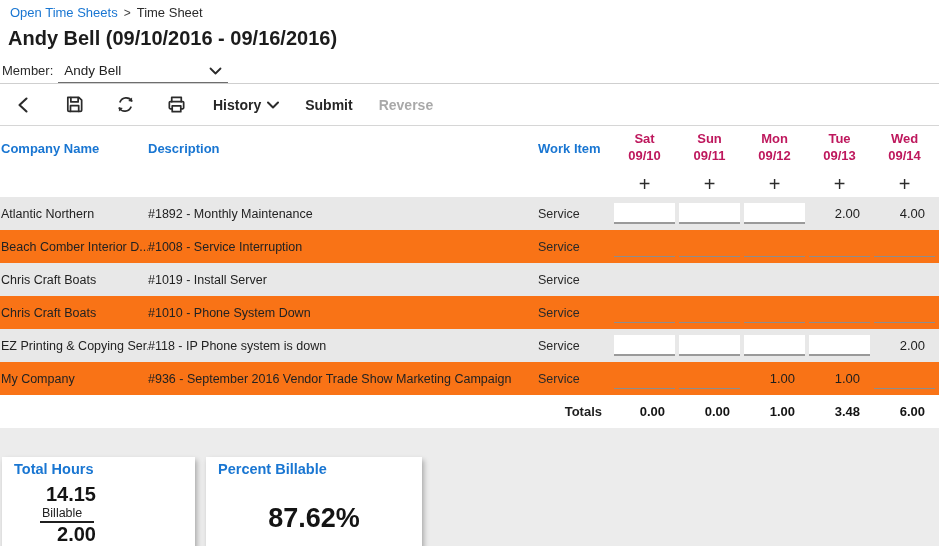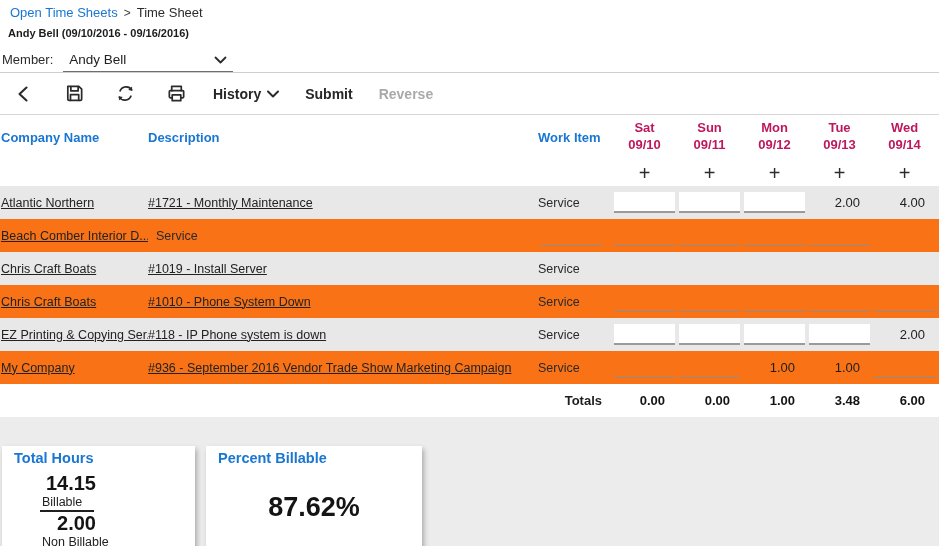--- a/index.html
+++ b/index.html
@@ -5,24 +5,24 @@
   * { box-sizing: border-box; margin: 0; padding: 0; }
   html,body { width: 939px; height: 546px; overflow: hidden; background:#fff;
     font-family: "Liberation Sans", sans-serif; color:#212121; }
 
   
   .top { background:#fff; }
   .breadcrumb { padding:5px 0 0 10px; font-size:13px; display:flex; gap:6px; align-items:center;}
   .breadcrumb .bc-link { color:#1976d2; cursor:pointer; }
   .breadcrumb .bc-sep { color:#454545; font-size:12px; }
   .breadcrumb .bc-current { color:#2b2b2b; }
-  .page-title { padding:7px 0 0 8px; font-size:11px; font-weight:bold; color:#1c1c1c; }
+  .page-title { padding:7px 0 0 8px; font-size:20px; font-weight:bold; color:#1c1c1c; }
   .member-row { margin-top:9px; padding-left:2px; display:flex; align-items:flex-end; font-size:13px; height:24px;}
   .member-label { padding-bottom:5px; color:#2b2b2b;}
-  .member-select { margin-left:10px; width:170px; border-bottom:1px solid #6e6e6e;
+  .member-select { margin-left:5px; width:170px; border-bottom:1px solid #6e6e6e;
      display:flex; justify-content:space-between; align-items:center; padding:2px 6px 4px 6px; cursor:pointer;text-align:right;}
   .member-select .sel-text { font-size:13.5px; color:#222; }
   .divider { border-top:1px solid #cfcfcf; }
 
   
   .toolbar { height:42px; display:flex; align-items:center; padding-left:10px;
      border-bottom:1px solid #d6d6d6; background:#fff;}
   .tb-btn { display:flex; align-items:center; justify-content:center; background:none; border:none;
      cursor:pointer; margin-right:22px; padding:4px; }
   .tb-text { font-size:14px; font-weight:bold; color:#262626; background:none; border:none;
@@ -41,21 +41,21 @@
   .plus-row { height:27px; align-items:center; background:#fff;}
   .plus-btn { background:none; border:none; font-size:20px; font-weight:400; color:#2d2d2d;
      cursor:pointer; width:100%; text-align:center; line-height:20px; font-family:"Liberation Sans",sans-serif;}
 
   .trow { height:33px; align-items:center; font-size:12.5px; }
   .row-gray { background:#e8e8e8; }
   .row-white { background:#f97316; }
   .cell { height:100%; display:flex; align-items:center; overflow:hidden; }
   .company-cell { padding-left:1px; padding-right:4px; white-space:nowrap; }
   .desc-cell { white-space:nowrap; }
-  .company-cell, .desc-cell { color:#222; text-decoration:underline; cursor:pointer; }
+  .company-cell, .desc-cell { color:#222; cursor:pointer; }
   .workitem-cell { padding-left:8px; color:#2a2a2a; }
   .value-cell { justify-content:flex-end; padding-right:12px; font-size:13px; color:#1d1d1d; }
   .input-cell { justify-content:center; }
   .hour-input { width:61px; height:21px; border:none; outline:none; font-size:13px; text-align:right;
      font-family:"Liberation Sans",sans-serif; }
   .row-gray .hour-input { background:#fff; border-bottom:2px solid #9a9a9a; }
   .row-white .hour-input { background:transparent; border-bottom:1px solid #8d8d8d; }
   .sliver-cell { align-items:center; overflow:visible; }
 
   .totals-row { height:33px; align-items:center; background:#fff; font-weight:bold; font-size:13px; }
@@ -169,37 +169,38 @@
       <button class="plus-btn">+</button>
       <button class="plus-btn">+</button>
       <button class="plus-btn">+</button>
       <button class="plus-btn">+</button>
       <button class="plus-btn">+</button>
       <div></div>
     </div>
   <div id="rows">
       <div class="cols trow row-gray">
         <a class="cell company-cell">Atlantic Northern</a>
-        <a class="cell desc-cell">#1721 - Monthly Maintenance</a>
+        <a class="cell desc-cell">#1892 - Monthly Maintenance</a>
         <div class="cell workitem-cell">Service</div>
         <div class="cell input-cell">
           <input class="hour-input" type="text" style="">
         </div>
         <div class="cell input-cell">
           <input class="hour-input" type="text" style="">
         </div>
         <div class="cell input-cell">
           <input class="hour-input" type="text" style="">
         </div>
         <div class="cell value-cell">2.00</div>
         <div class="cell value-cell">4.00</div>
         <div class="cell sliver-cell"></div>
       </div>
       <div class="cols trow row-white">
         <a class="cell company-cell">Beach Comber Interior D...</a>
+        <a class="cell desc-cell">#1008 - Service Interruption</a>
         <div class="cell workitem-cell">Service</div>
         <div class="cell input-cell">
           <input class="hour-input" type="text" style="">
         </div>
         <div class="cell input-cell">
           <input class="hour-input" type="text" style="">
         </div>
         <div class="cell input-cell">
           <input class="hour-input" type="text" style="">
         </div>

